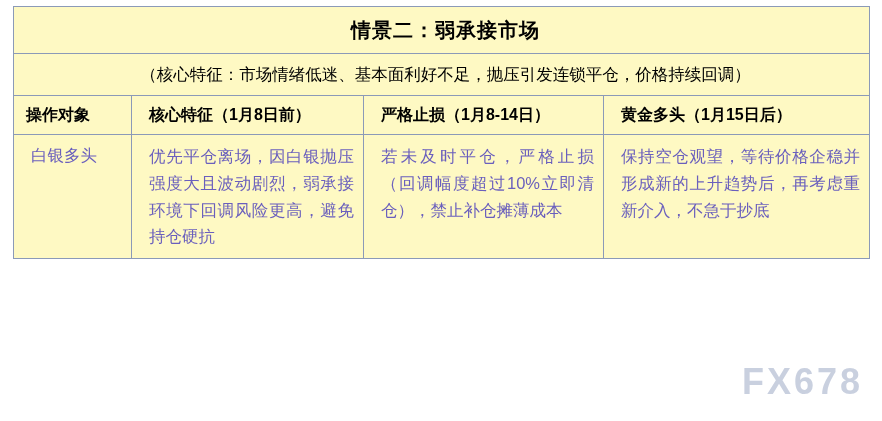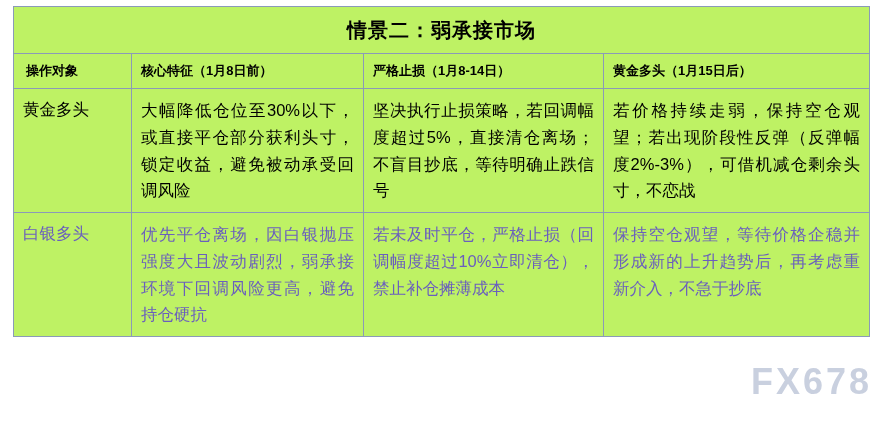--- a/index.html
+++ b/index.html
@@ -22,22 +22,22 @@
     position: absolute;
     left: 13px;
     top: 6px;
     width: 856px;
     border-collapse: collapse;
     table-layout: fixed;
   }
   .table td {
     border: 1px solid #8b9ab8;
     vertical-align: top;
-    padding: 8px 9px 8px 9px;
-    background: #bef264;
+    padding: 8px 9px 8px 17px;
+    background: #fef9c3;
   }
   
   .title-cell {
     text-align: center;
     font-size: 20px;
     font-weight: bold;
     color: #000000;
     letter-spacing: 1px;
     padding-top: 10px;
     padding-bottom: 4px;
@@ -49,21 +49,21 @@
     font-size: 16.5px;
     color: #000000;
     padding-top: 2px;
     padding-bottom: 10px;
     background: #e8ecf5;
     line-height: 1.5;
     border-top: none;
   }
   
   .hdr {
-    font-size: 13px;
+    font-size: 16px;
     font-weight: bold;
     color: #000000;
     background: #dfe5f1;
     vertical-align: middle;
     padding-top: 14px;
     padding-bottom: 14px;
     line-height: 1.4;
     margin-top: 39px;
   }
   .hdr.first {
@@ -79,21 +79,21 @@
   .cell {
     font-size: 16.5px;
     line-height: 1.62;
     padding-top: 10px;
     text-align: justify;
   }
   .gold { color: #000000; }
   .silver { color: #6a5fbd; }
   .watermark {
     position: absolute;
-    right: 10px;
+    right: 19px;
     bottom: 18px;
     font-size: 36px;
     font-weight: bold;
     color: #c7cede;
     letter-spacing: 3px;
     font-family: "Liberation Sans", sans-serif;
     opacity: 0.95;
     pointer-events: none;
   }
   .colA { width: 118px; }
@@ -110,30 +110,27 @@
       <col class="colA">
       <col class="colB">
       <col class="colC">
       <col class="colD">
     </colgroup>
     <tbody>
       <tr>
         <td class="title-cell" colspan="4">情景二：弱承接市场</td>
       </tr>
       <tr>
+        <td class="subtitle-cell" colspan="4">（核心特征：市场情绪低迷、基本面利好不足，抛压引发连锁平仓，价格持续回调）</td>
+      </tr>
+      <tr>
         <td class="hdr first">操作对象</td>
         <td class="hdr">核心特征（1月8日前）</td>
         <td class="hdr">严格止损（1月8-14日）</td>
         <td class="hdr">黄金多头（1月15日后）</td>
-      </tr>
-      <tr>
-        <td class="rowlabel gold">黄金多头</td>
-        <td class="cell gold">大幅降低仓位至30%以下，或直接平仓部分获利头寸，锁定收益，避免被动承受回调风险</td>
-        <td class="cell gold">坚决执行止损策略，若回调幅度超过5%，直接清仓离场；不盲目抄底，等待明确止跌信号</td>
-        <td class="cell gold">若价格持续走弱，保持空仓观望；若出现阶段性反弹（反弹幅度2%-3%），可借机减仓剩余头寸，不恋战</td>
       </tr>
       <tr>
         <td class="rowlabel silver">白银多头</td>
         <td class="cell silver">优先平仓离场，因白银抛压强度大且波动剧烈，弱承接环境下回调风险更高，避免持仓硬抗</td>
         <td class="cell silver">若未及时平仓，严格止损（回调幅度超过10%立即清仓），禁止补仓摊薄成本</td>
         <td class="cell silver">保持空仓观望，等待价格企稳并形成新的上升趋势后，再考虑重新介入，不急于抄底</td>
       </tr>
     </tbody>
   </table>
   <div class="watermark">FX678</div>

